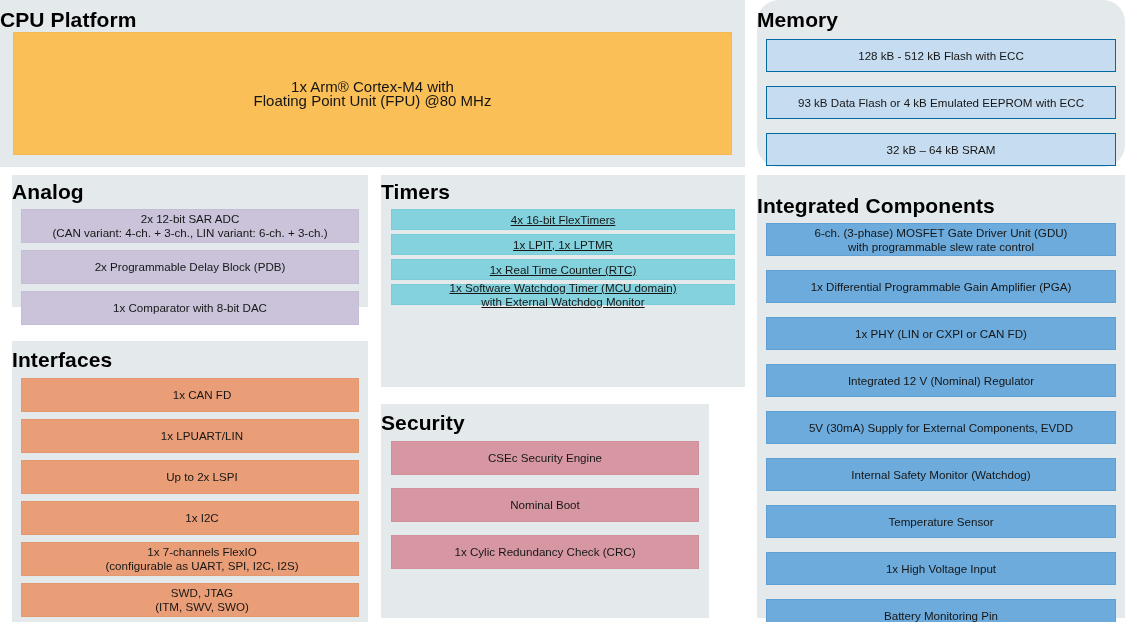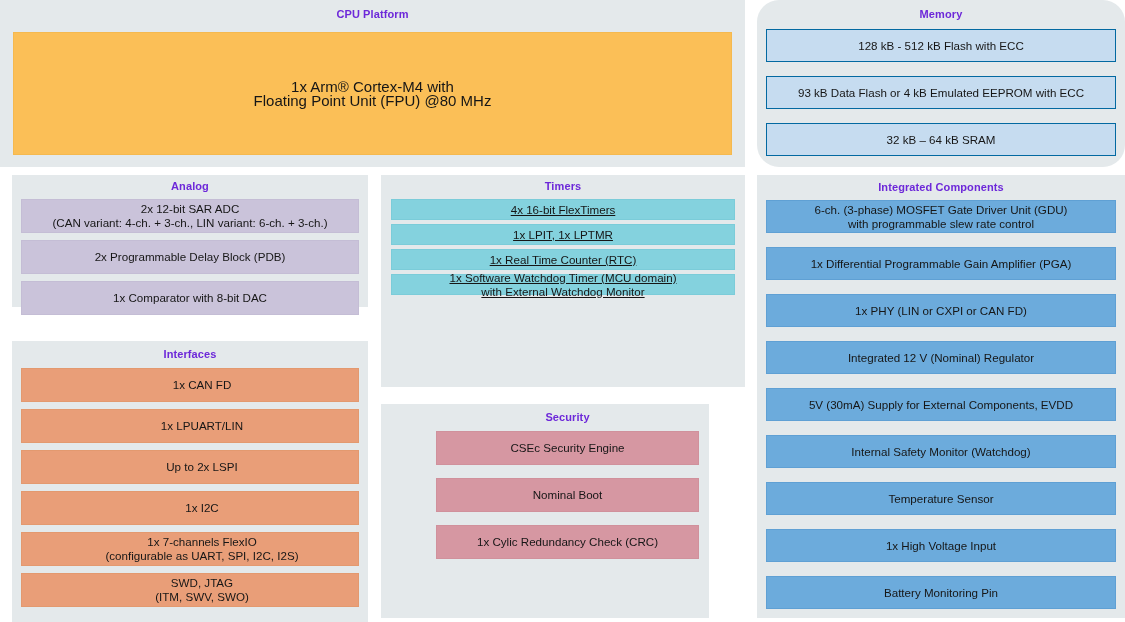--- a/index.html
+++ b/index.html
@@ -19,24 +19,24 @@
     position: relative;
     width: 1125px;
     height: 622px;
   }
   .panel {
     position: absolute;
     background: #e4e9eb;
     box-sizing: border-box;
   }
   .panel-title {
-    text-align: center;
-    font-size: 11px;
+    text-align: left;
+    font-size: 21px;
     font-weight: bold;
-    color: #6d28d9;
+    color: #000000;
     letter-spacing: 0.1px;
     line-height: 1;
   }
   .blocks {
     position: relative;
   }
   .block {
     box-sizing: border-box;
     display: flex;
     align-items: center;
@@ -102,33 +102,33 @@
   #panel-timers .blocks { padding: 0 10px; margin-top: 7px; }
   #panel-timers .block {
     height: 21px;
     margin-bottom: 4px;
     background: #84d2de;
     border: 1px solid #7bccd9;
     text-decoration: underline;
   }
 
   
-  #panel-security { left: 381px; top: 404px; width: 328px; height: 214px; padding-left: 45px; }
+  #panel-security { left: 381px; top: 404px; width: 328px; height: 214px; }
   #panel-security .panel-title { padding-top: 8px; }
   #panel-security .blocks { padding: 0 10px; margin-top: 8px; }
   #panel-security .block {
     height: 34px;
     margin-bottom: 13px;
     background: #d697a2;
     border: 1px solid #d0919c;
   }
 
   
   #panel-integrated { left: 757px; top: 175px; width: 368px; height: 443px; }
-  #panel-integrated .panel-title { padding-top: 7px; }
+  #panel-integrated .panel-title { padding-top: 20px; }
   #panel-integrated .blocks { padding: 0 9px; margin-top: 7px; }
   #panel-integrated .block {
     height: 33px;
     margin-bottom: 14px;
     background: #6cabdc;
     border: 1px solid #5fa0d4;
   }
 </style>
 </head>
 <body>

